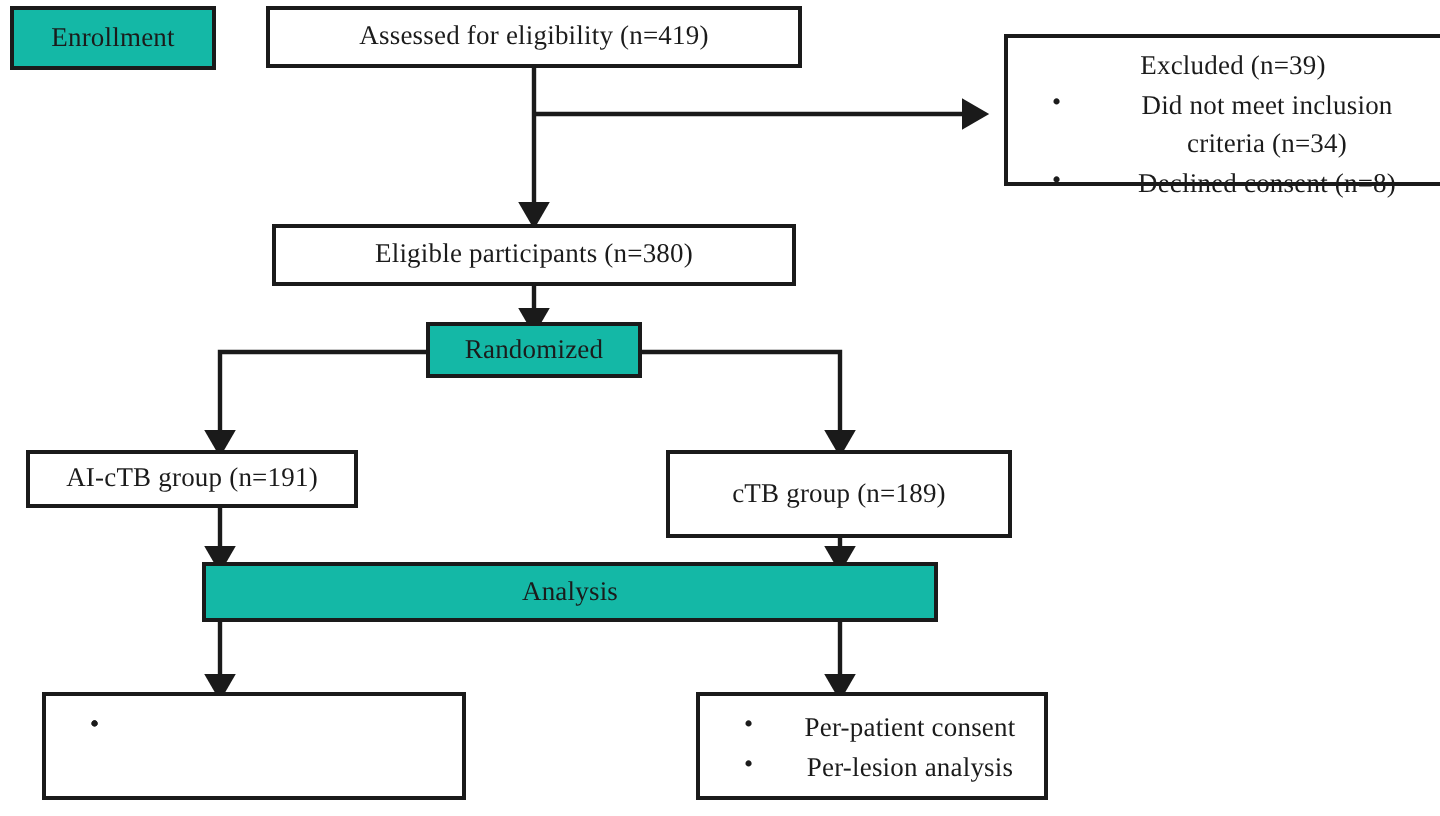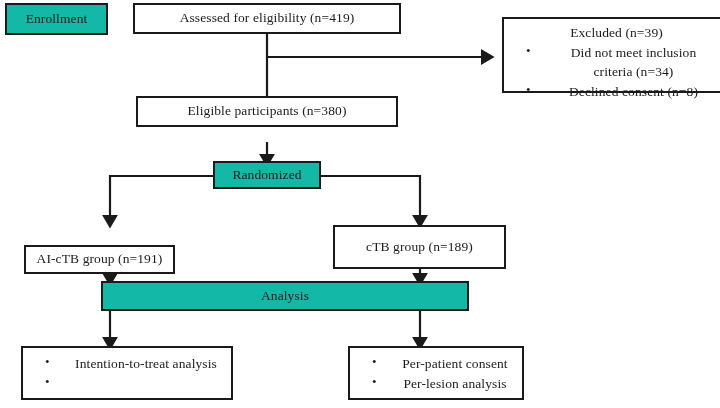--- a/index.html
+++ b/index.html
@@ -107,45 +107,44 @@
         <span class="bullet">•</span>
         <span>Did not meet inclusion criteria (n=34)</span>
       </li>
       <li>
         <span class="bullet">•</span>
         <span>Declined consent (n=8)</span>
       </li>
     </ul>
   </div>
 
-  <div class="box" style="left:136px;top:96px;width:262px;height:31px;">
+  <div class="box" style="left:136px;top:112px;width:262px;height:31px;">
     <span>Eligible participants (n=380)</span>
   </div>
 
   <div class="box blue" style="left:213px;top:161px;width:108px;height:28px;">
     <span>Randomized</span>
   </div>
 
-  <div class="box" style="left:24px;top:225px;width:151px;height:29px;margin-top:20px;">
+  <div class="box" style="left:13px;top:225px;width:166px;height:29px;">
     <span>AI-cTB group (n=191)</span>
   </div>
 
   <div class="box" style="left:333px;top:225px;width:173px;height:44px;">
     <span>cTB group (n=189)</span>
   </div>
 
   <div class="box blue" style="left:101px;top:281px;width:368px;height:30px;">
     <span>Analysis</span>
   </div>
 
   <div class="box listbox" style="left:9px;top:346px;width:212px;height:54px;">
     <ul class="bl">
       <li>
         <span class="bullet">•</span>
-        <span>Intention-to-treat analysis</span>
       </li>
       <li>
         <span class="bullet">•</span>
       </li>
     </ul>
   </div>
 
   <div class="box listbox" style="left:336px;top:346px;width:176px;height:54px;">
     <ul class="bl">
       <li>

